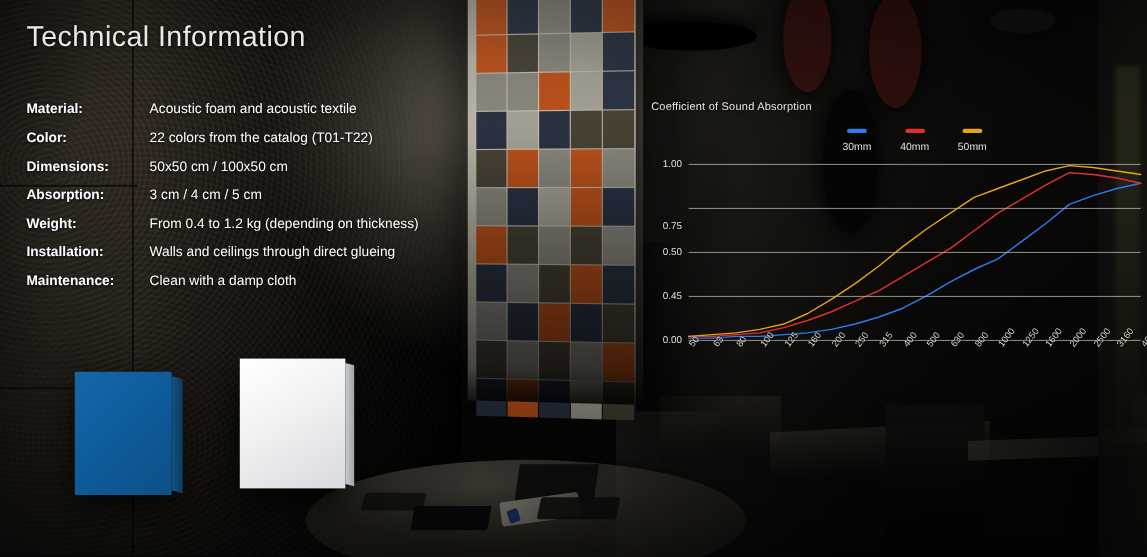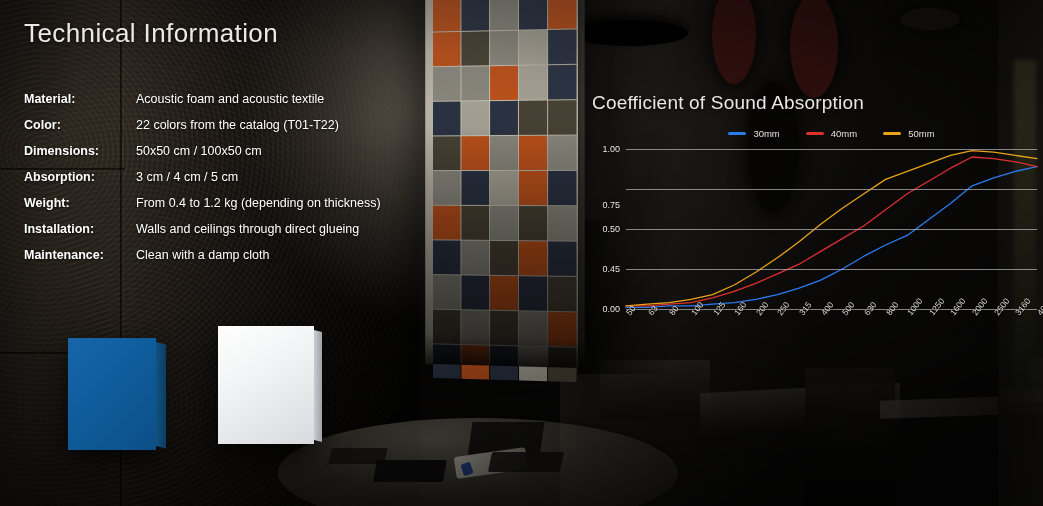--- a/index.html
+++ b/index.html
@@ -177,28 +177,28 @@
   }
   .pnl-white .edge{
     position:absolute; left:96px; top:4px; width:8px; height:110px;
     background:linear-gradient(to right,#c9ccd0,#9fa3a8);
     transform:skewY(14deg); transform-origin:left top;
   }
 
   
   .chart{ position:absolute; left:592px; top:92px; width:445px; height:275px; }
   .chart-title{
-    font-size:19px; font-weight:300; color:#e9e7e3; letter-spacing:.2px;
+    font-size:10px; font-weight:300; color:#e9e7e3; letter-spacing:.2px;
     text-shadow:0 1px 4px rgba(0,0,0,.9);
   }
   .legend{
     display:flex; gap:26px; justify-content:center;
     margin-top:14px; margin-left:34px;
   }
-  .legend-item{ display:flex; align-items:center; gap:7px; }
+  .legend-item{ display:flex; align-items:center; gap:7px;flex-direction:column; }
   .legend-swatch{ width:18px; height:3.5px; border-radius:2px; display:block; }
   .legend-label{ font-size:9.5px; color:#e3e1dd; text-shadow:0 1px 3px #000; }
 
   .plot-wrap{ position:relative; margin-top:10px; height:160px; }
   .y-axis{
     position:absolute; left:0; top:0; width:32px; height:160px;
   }
   .y-tick{
     position:absolute; right:4px; transform:translateY(-50%);
     font-size:9px; color:#e8e6e2; text-shadow:0 1px 3px #000;

